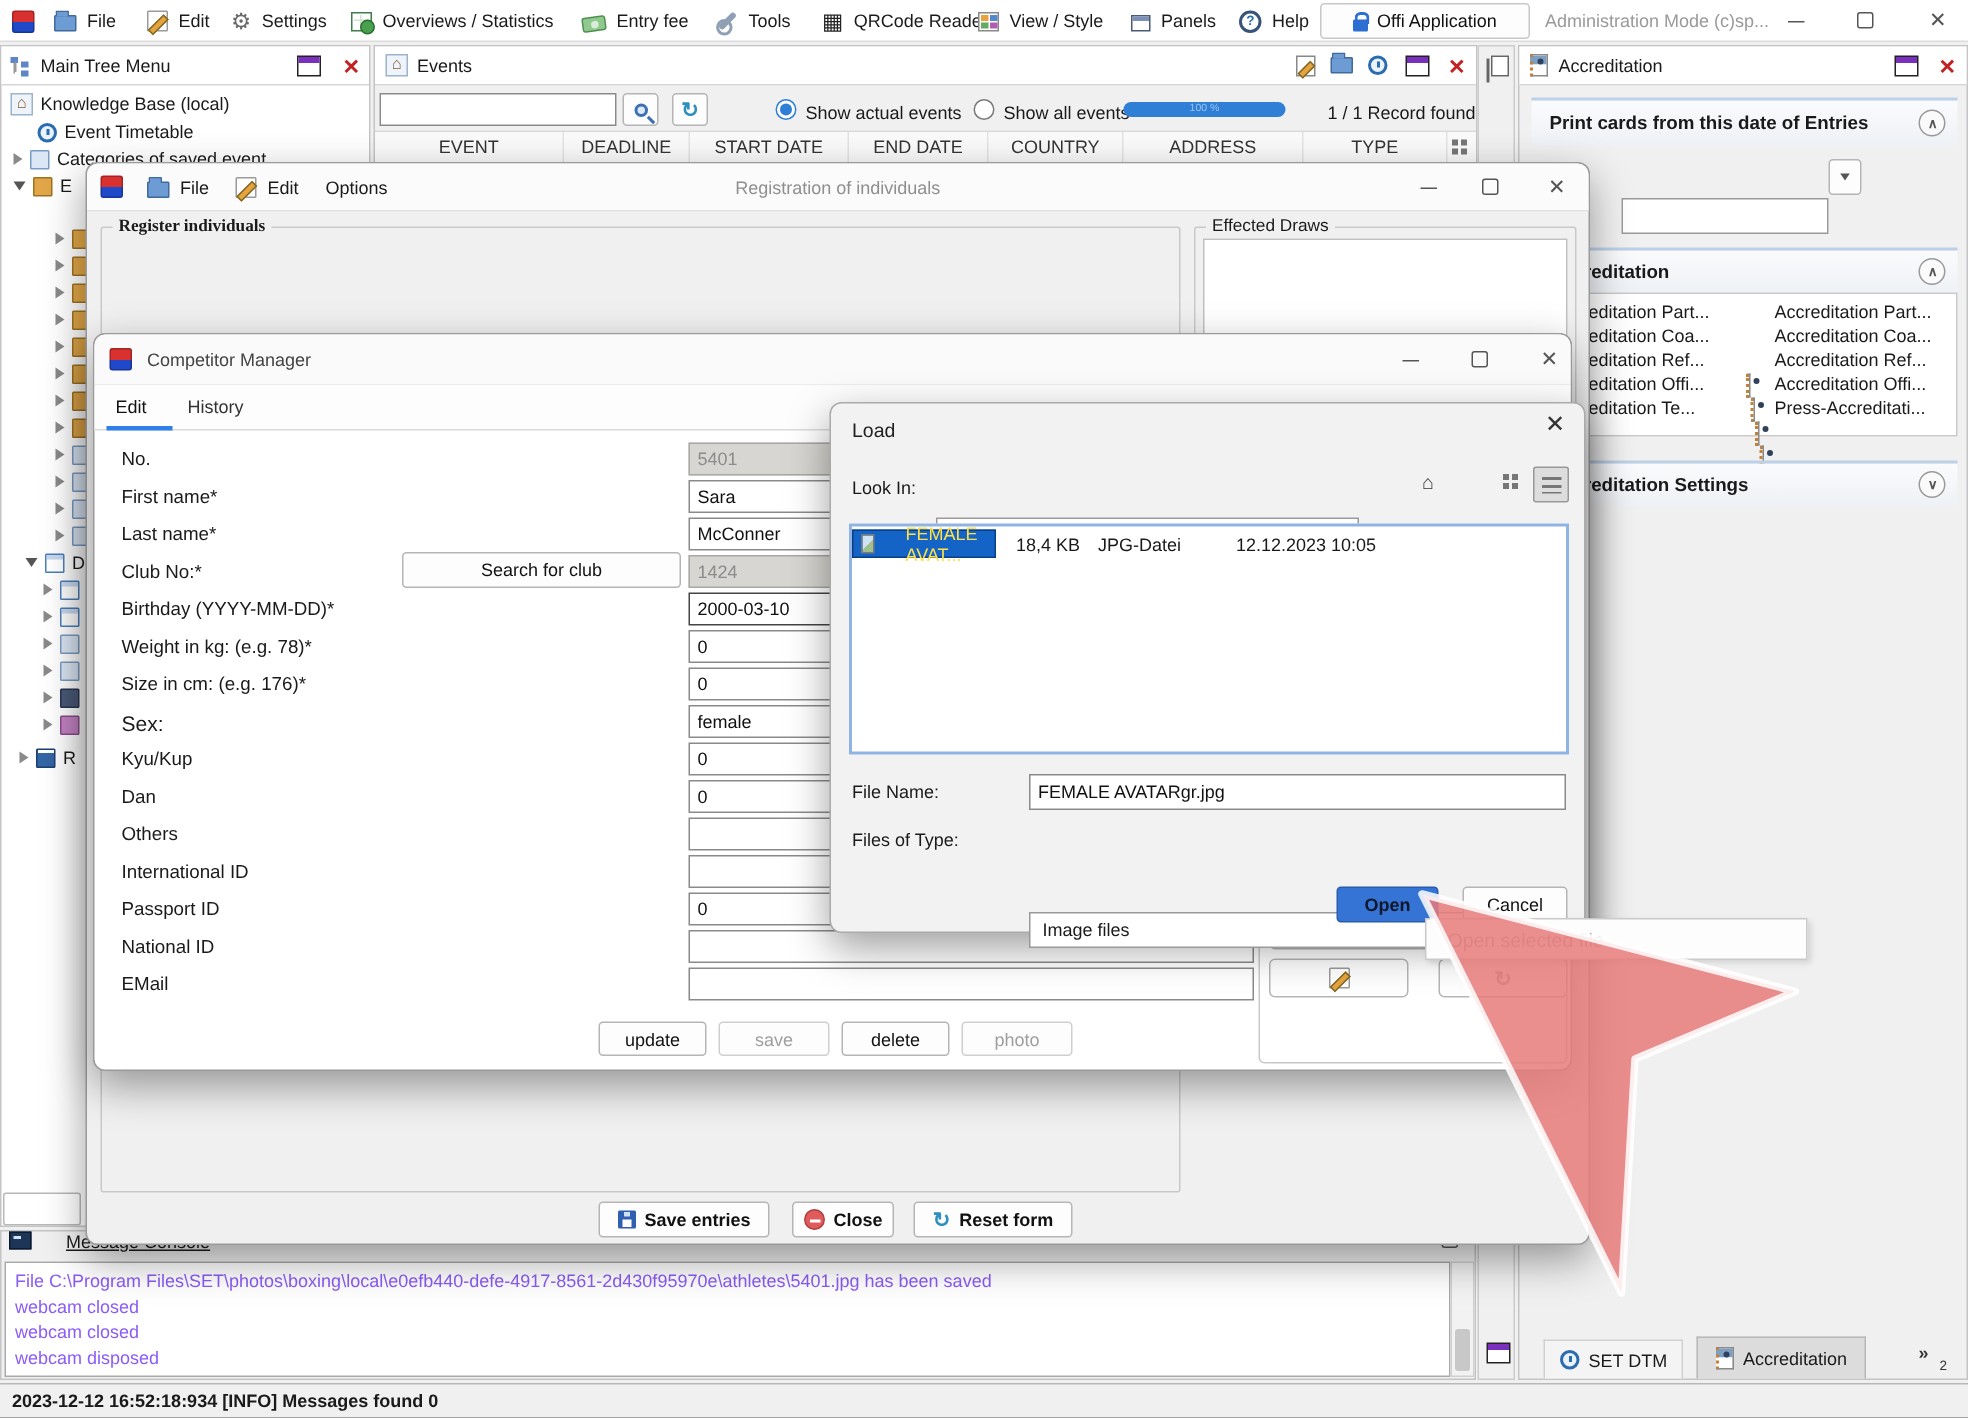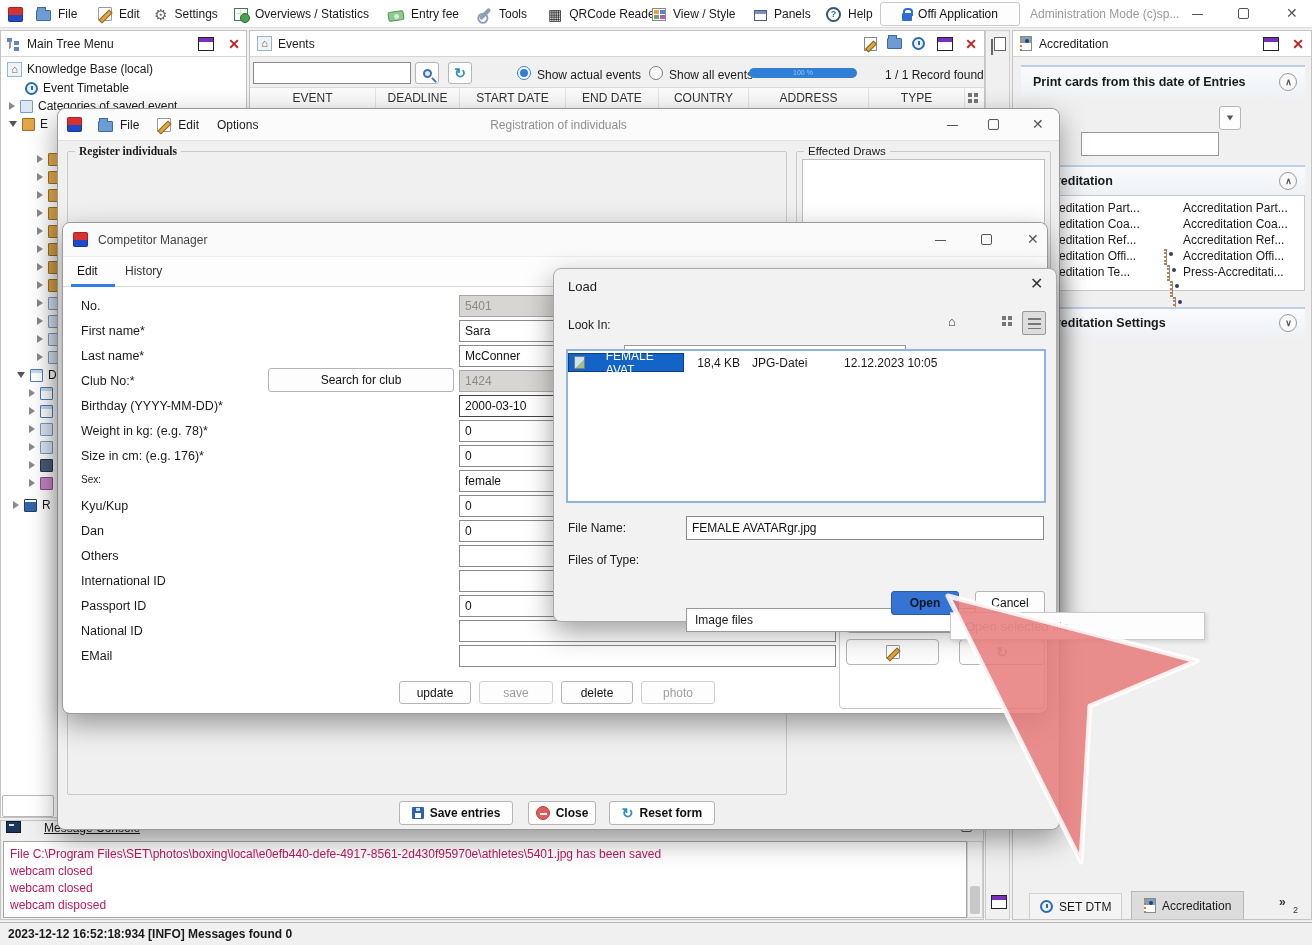--- a/index.html
+++ b/index.html
@@ -389,21 +389,21 @@
     <span class="abs" style="left:280px;top:874px;font-size:9px;color:#333;">2</span>
   </div>
 
   <div class="abs" style="left:0;top:820px;width:984px;height:100px;background:#f0f0f0;border:1px solid #c4c4c4;">
     <div style="height:20px;display:flex;align-items:flex-start;gap:23px;padding:0 5px;text-decoration:underline;">
       <span class="i-console"></span>
       <span>Message Console</span>
       <span style="flex:1"></span>
       <span class="ctl-max" style="margin-right:6px;"></span>
     </div>
-    <div class="abs" style="left:2px;top:20px;width:964px;height:77px;background:#fff;border:1px solid #a8a8a8;padding:4px 6px;line-height:17px;color:#be185d;overflow:hidden;">
+    <div class="abs" style="left:2px;top:20px;width:964px;height:77px;background:#fff;border:1px solid #a8a8a8;padding:4px 6px;line-height:17px;color:#8b5cf6;overflow:hidden;">
       <div>File C:\Program Files\SET\photos\boxing\local\e0efb440-defe-4917-8561-2d430f95970e\athletes\5401.jpg has been saved</div>
       <div>webcam closed</div>
       <div>webcam closed</div>
       <div>webcam disposed</div>
     </div>
     <div class="abs" style="left:966px;top:20px;width:16px;height:77px;background:#f2f2f2;border:1px solid #d0d0d0;">
       <div style="position:absolute;left:2px;right:2px;bottom:3px;height:28px;background:#c8c8c8;border-radius:2px;"></div>
     </div>
   </div>
 
@@ -476,21 +476,21 @@
     <div class="abs btn" style="left:205px;top:145px;width:186px;height:24px;">
         <span>Search for club</span>
       </div>
     <input class="tf abs dis" style="left: 396px; top: 147px; width: 377px; height: 22px;" disabled="" value="1424">
     <div class="abs" style="left:18px;top:176px;font-size:12.5px;">Birthday (YYYY-MM-DD)*</div>
     <input class="tf abs foc" style="left: 396px; top: 172px; width: 377px; height: 22px;" value="2000-03-10">
     <div class="abs" style="left:18px;top:201px;font-size:12.5px;">Weight in kg: (e.g. 78)*</div>
     <input class="tf abs" style="left: 396px; top: 197px; width: 377px; height: 22px;" value="0">
     <div class="abs" style="left:18px;top:226px;font-size:12.5px;">Size in cm: (e.g. 176)*</div>
     <input class="tf abs" style="left: 396px; top: 222px; width: 377px; height: 22px;" value="0">
-    <div class="abs" style="left:18px;top:251px;font-size:10px;text-align:right;">Sex:</div>
+    <div class="abs" style="left:18px;top:251px;font-size:14px;text-align:right;">Sex:</div>
     <input class="tf abs" style="left: 396px; top: 247px; width: 377px; height: 22px;" value="female">
     <div class="abs" style="left:18px;top:276px;font-size:12.5px;">Kyu/Kup</div>
     <input class="tf abs" style="left: 396px; top: 272px; width: 377px; height: 22px;" value="0">
     <div class="abs" style="left:18px;top:301px;font-size:12.5px;">Dan</div>
     <input class="tf abs" style="left: 396px; top: 297px; width: 377px; height: 22px;" value="0">
     <div class="abs" style="left:18px;top:326px;font-size:12.5px;">Others</div>
     <input class="tf abs" style="left: 396px; top: 322px; width: 377px; height: 22px;" value="">
     <div class="abs" style="left:18px;top:351px;font-size:12.5px;">International ID</div>
     <input class="tf abs" style="left: 396px; top: 347px; width: 377px; height: 22px;" value="">
     <div class="abs" style="left:18px;top:376px;font-size:12.5px;">Passport ID</div>
@@ -540,21 +540,21 @@
     <span class="abs i-up" style="left:363px;top:46px;"><span class="f i-folder yellow" style="width:13px;height:9px;"></span></span>
     <span class="abs i-home-d" style="left:394px;top:46px;">⌂</span>
     <span class="abs i-newf" style="left:418px;top:46px;"><span class="f i-folder yellow" style="width:13px;height:9px;position:absolute;left:0;bottom:0;"></span></span>
     <span class="abs" style="left:448px;top:46px;"><span class="i-gridview"></span></span>
     <span class="abs" style="left:468px;top:42px;width:24px;height:24px;background:#ddd;border:1px solid #999;border-radius:2px;display:flex;align-items:center;justify-content:center;">
         <span class="i-listview"></span>
       </span>
     
     <div class="abs" style="left:12px;top:80px;width:480px;height:154px;background:#fff;border:2px solid #8fb4e3;">
       <div style="height:19px;margin-top:2px;display:flex;align-items:center;">
-        <span style="width:116px;display:flex;align-items:center;gap:21px;background:#1464c8;border:1px solid #0a3f85;color:#ffffff;height:19px;padding-left:5px;">
+        <span style="width:96px;display:flex;align-items:center;gap:21px;background:#1464c8;border:1px solid #0a3f85;color:#fde047;height:19px;padding-left:5px;">
           <span class="i-imgfile"></span>
           <span>FEMALE AVAT...</span>
         </span>
         <span style="width:62px;padding-right:6px;text-align:right;">18,4 KB</span>
         <span style="width:92px;padding-left:6px;">JPG-Datei</span>
         <span style="width:146px;padding-left:6px;">12.12.2023 10:05</span>
       </div>
     </div>
     <span class="abs" style="left:14px;top:252px;">File Name:</span>
     <input class="tf abs" style="left: 132px; top: 247px; width: 358px; height: 24px;" value="FEMALE AVATARgr.jpg">

